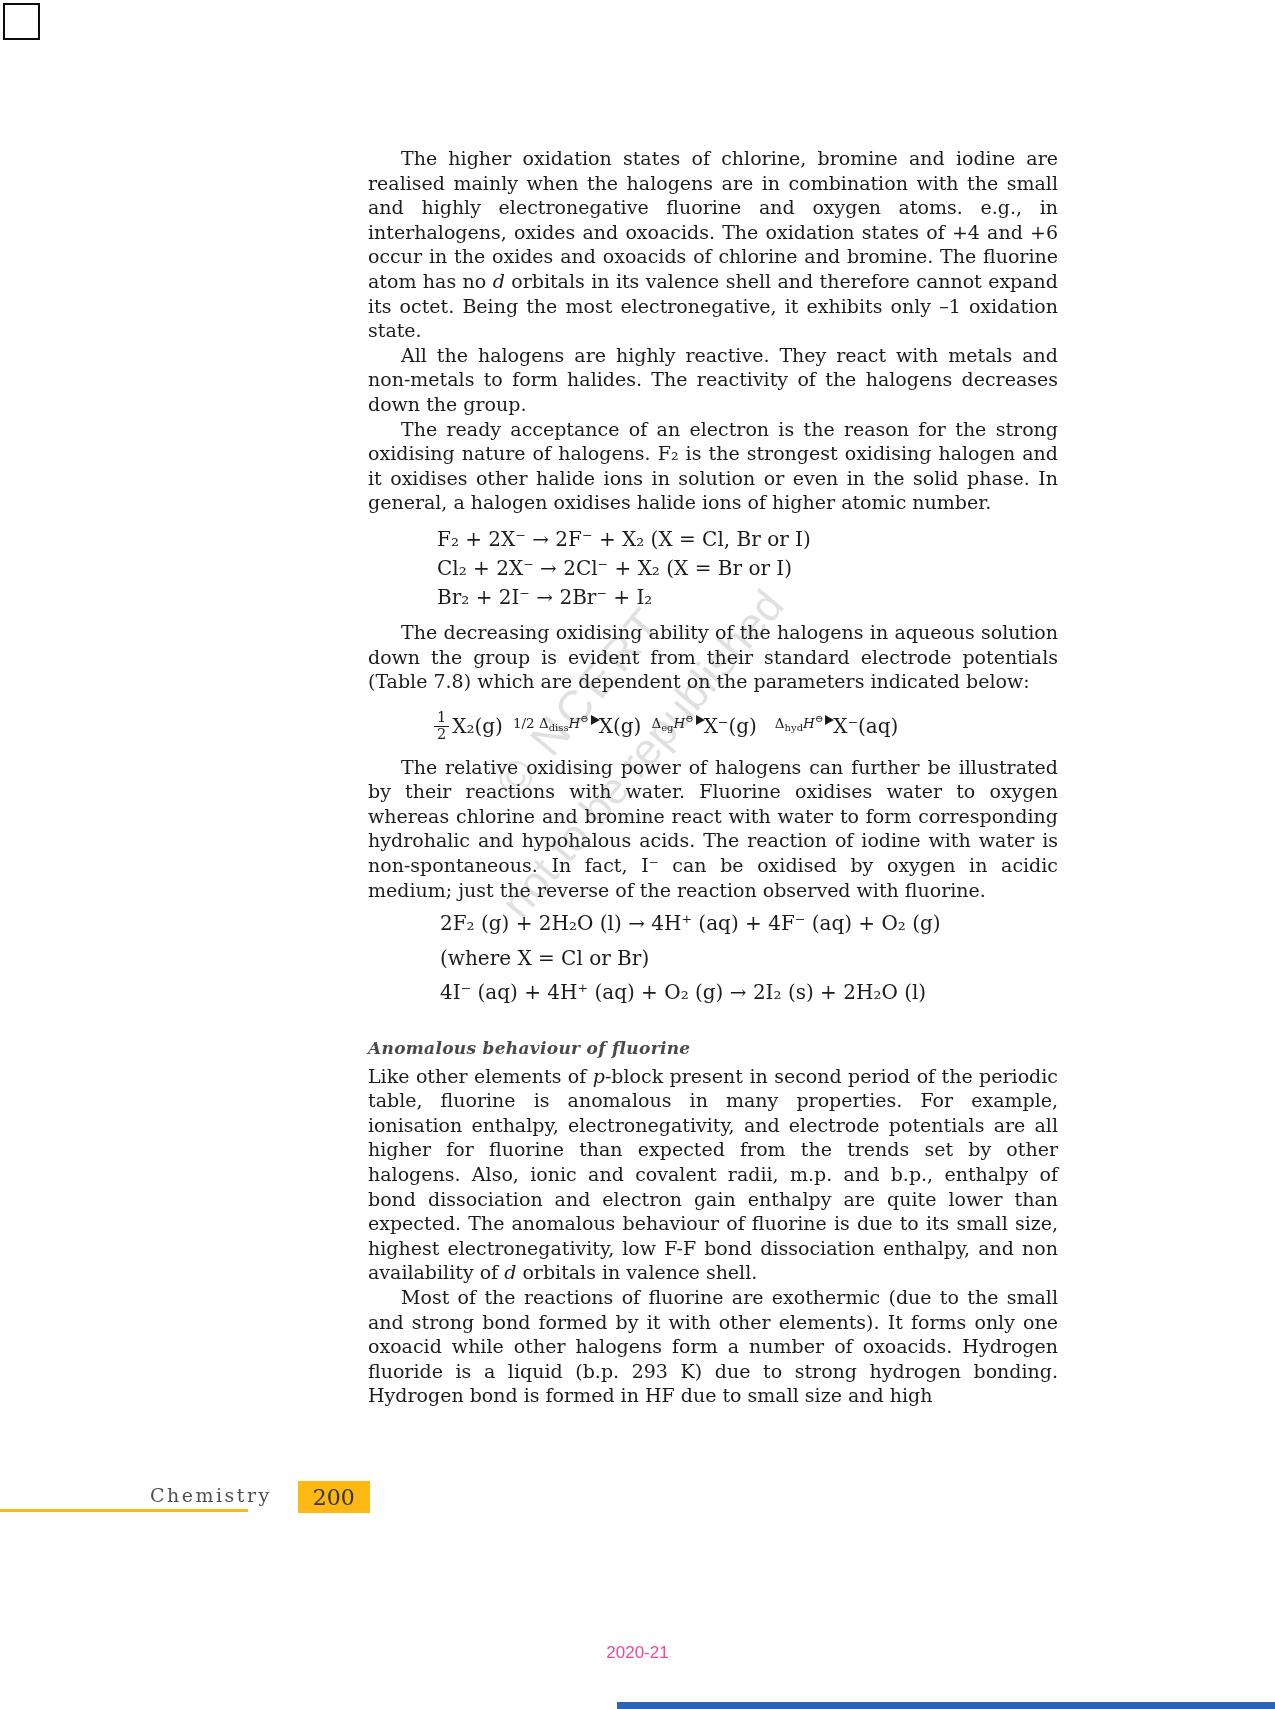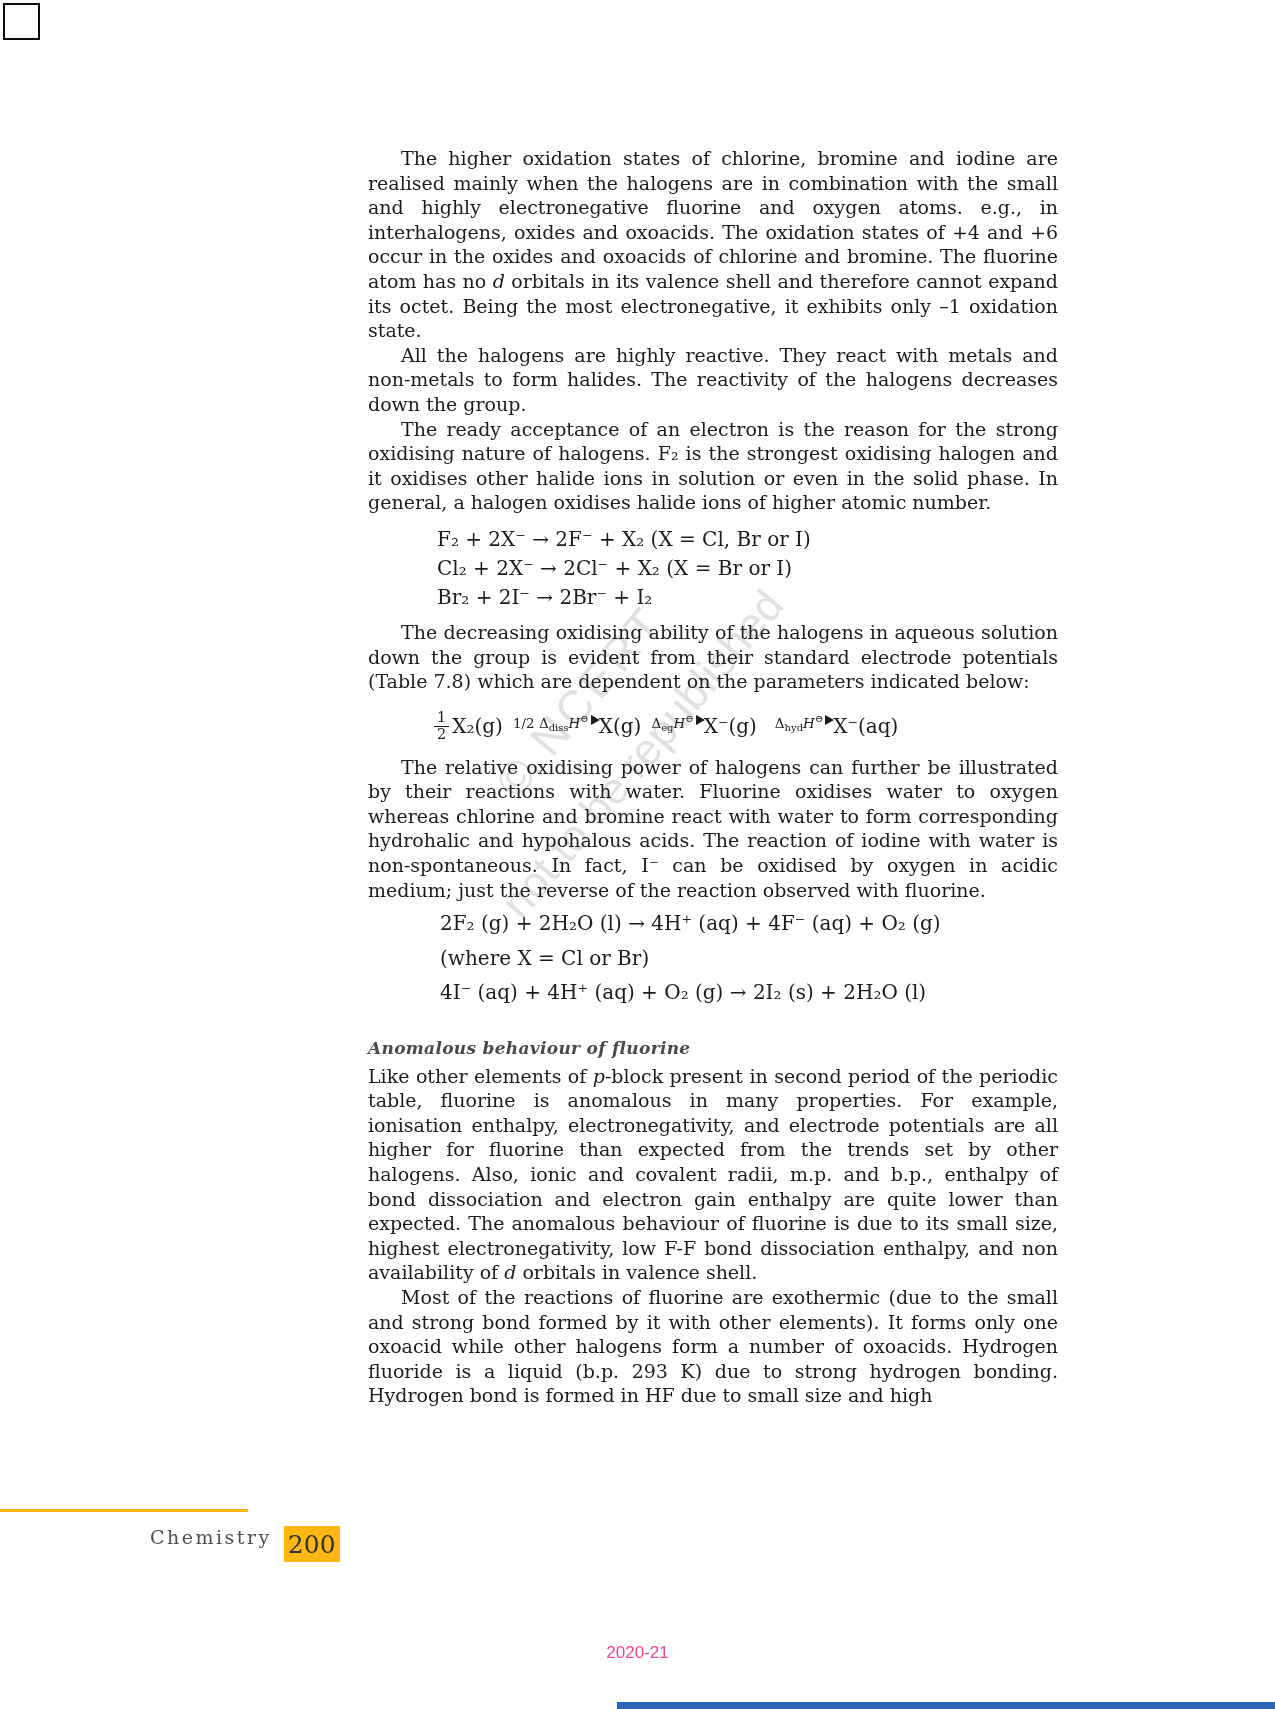--- a/index.html
+++ b/index.html
@@ -30,23 +30,23 @@
   .rxn-step{display:inline-flex;flex-direction:row;align-items:center;margin:0 1px;transform:translateY(-3px)}
   .rxn-label{font-size:13.5px;white-space:nowrap;padding:0 9px}
   .rxn-label sub,.rxn-label sup{font-size:10px}
   .arrow{position:relative;height:1.6px;background:#1c1c1c;width:100%;margin-top:1px;margin-bottom:7px}
   .arrow::after{content:"";position:absolute;right:-2px;top:-4.4px;width:0;height:0;
     border-top:5px solid transparent;border-bottom:5px solid transparent;border-left:9px solid #1c1c1c}
   .species{white-space:nowrap}
   .heading{margin:28px 0 6px 0;font-size:17px;font-weight:bold;font-style:italic;color:#4a4a4a;letter-spacing:.3px}
   
   .footer-line{position:absolute;left:0;top:1509px;width:248px;height:3px}
-  .footer{position:absolute;left:150px;top:1526px;display:flex;align-items:flex-start;z-index:2}
+  .footer{position:absolute;left:150px;top:1481px;display:flex;align-items:center;z-index:2}
   .footer .book{font-size:19px;color:#4f4f4f;letter-spacing:2.5px;padding-bottom:4px}
-  .footer .pagebox{margin-left:12px;padding:4px 4px 3px;font-size:25px;color:#333}
+  .footer .pagebox{margin-left:26px;padding:4px 15px 3px;font-size:22px;color:#333}
   .year{position:absolute;left:0;top:1643px;width:1275px;text-align:center;
     font-family:"Liberation Sans",sans-serif;font-size:17px;color:#ec4899}
   .bottom-bar{position:absolute;right:0;bottom:0;width:658px;height:7px}
 </style>
 </head>
 <body>
 
 <div class="corner"></div>
 
 <div class="watermark">

